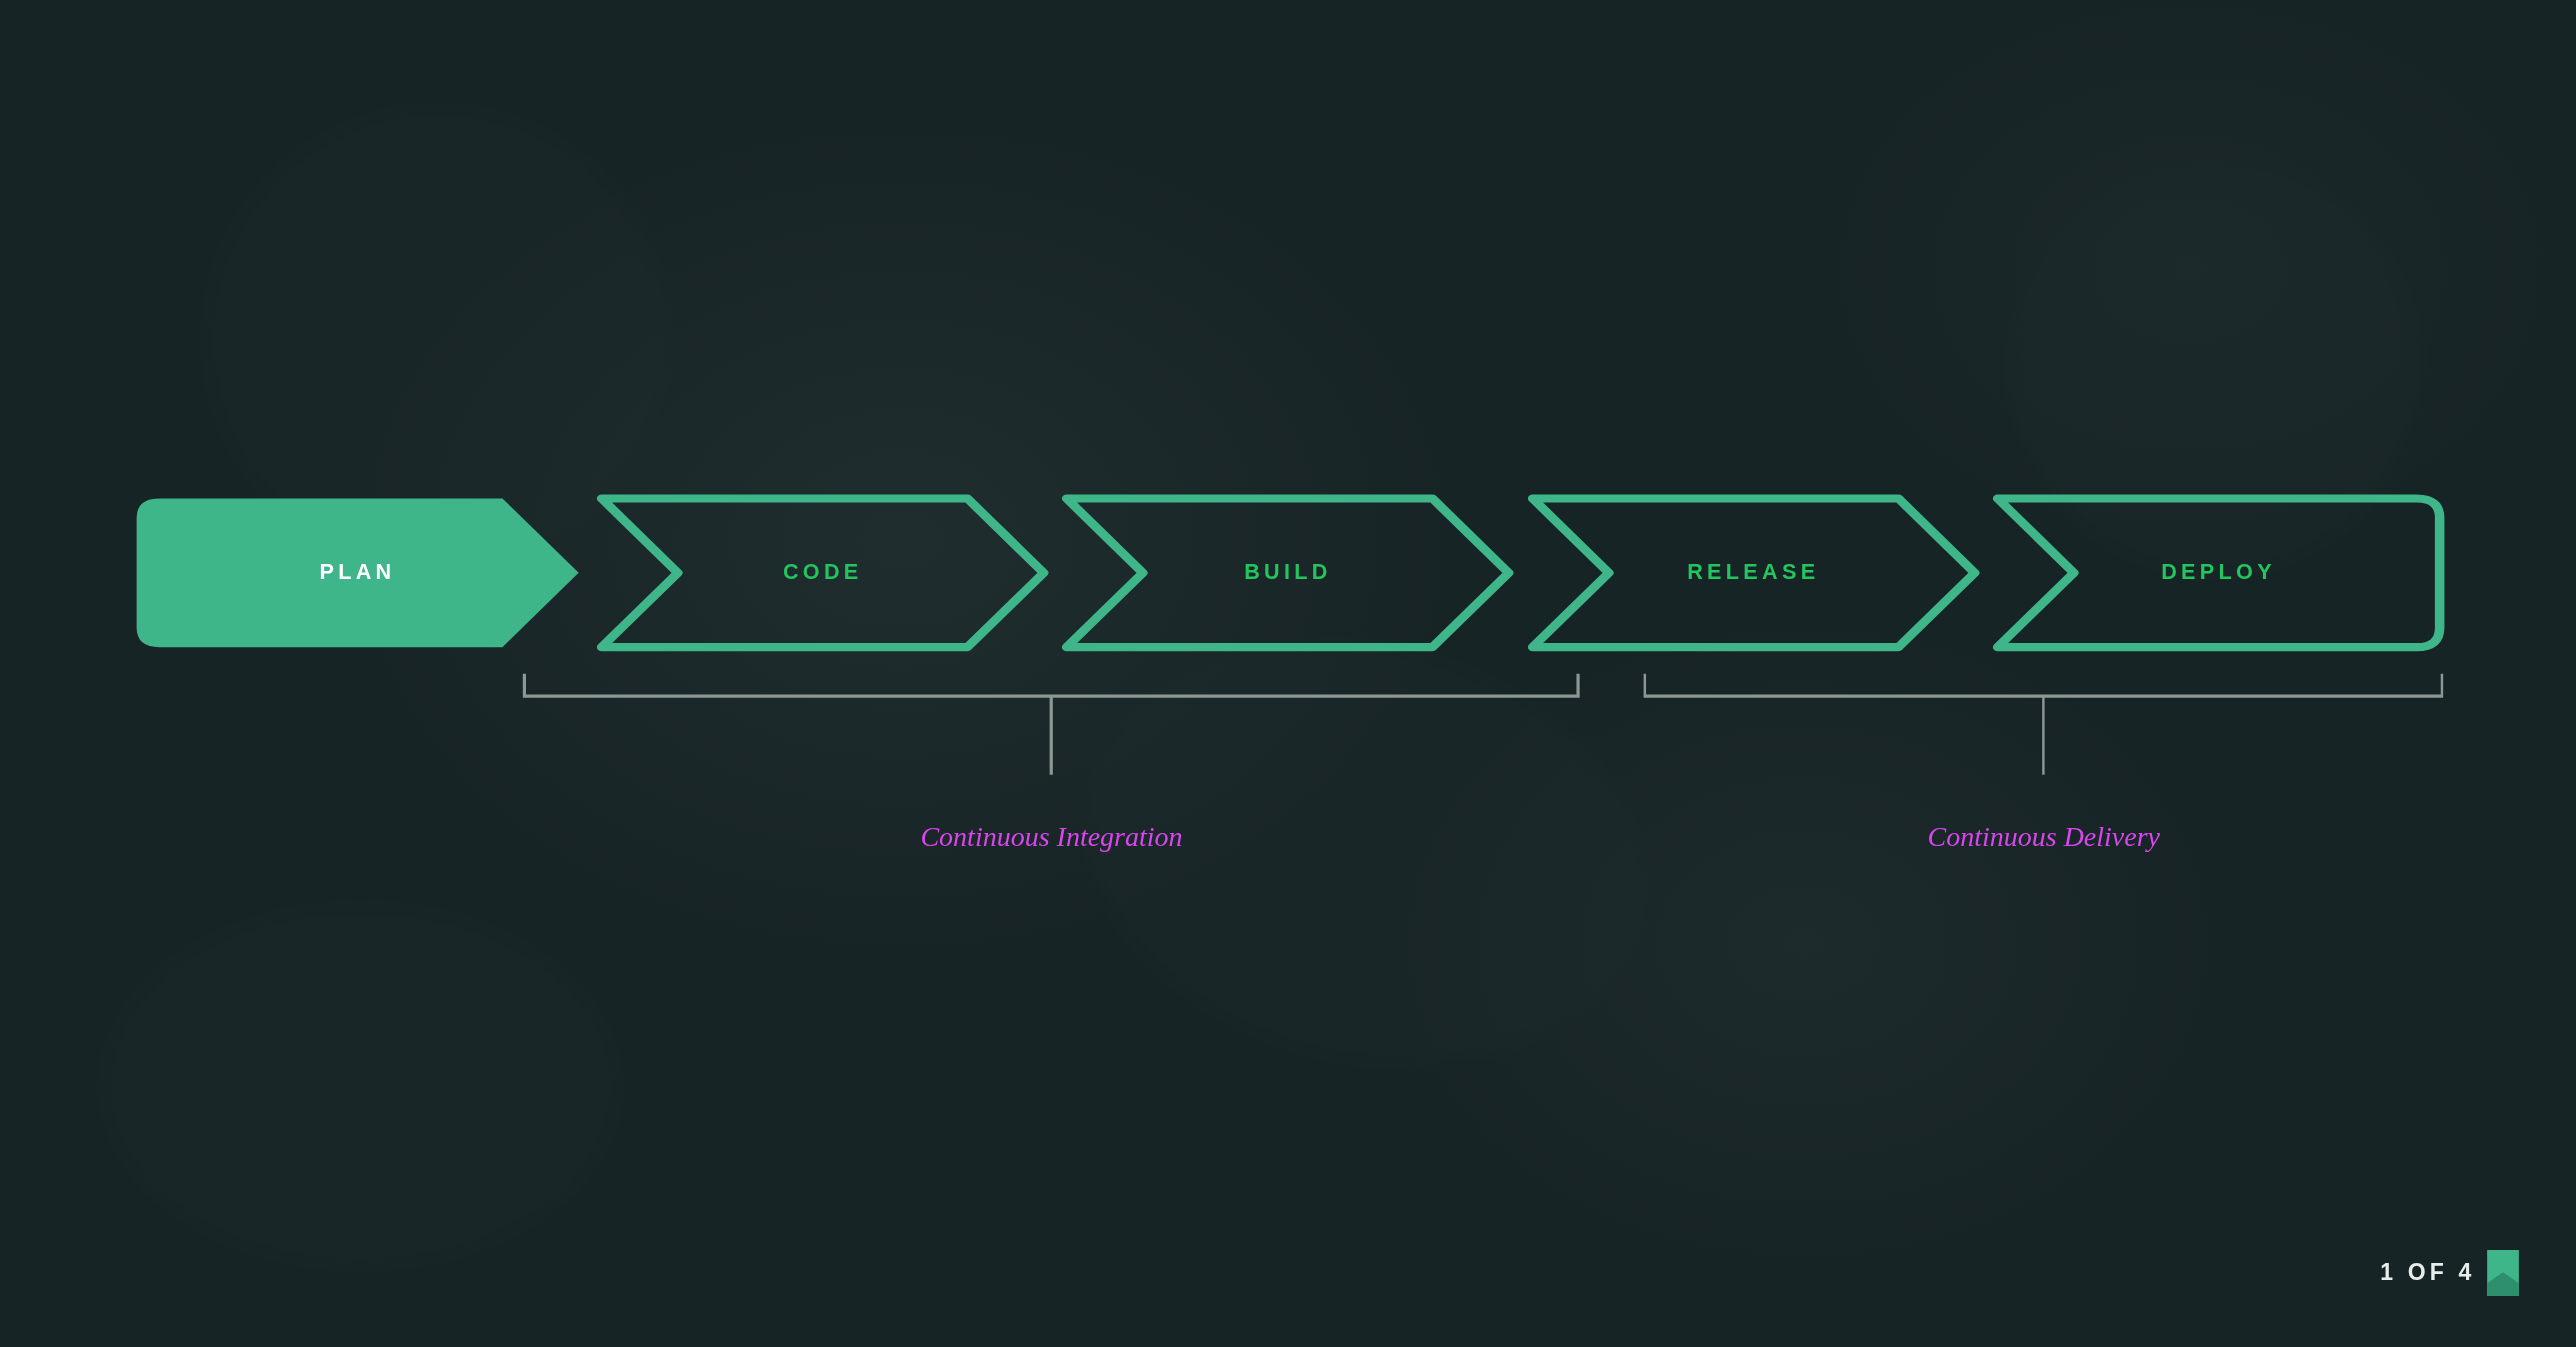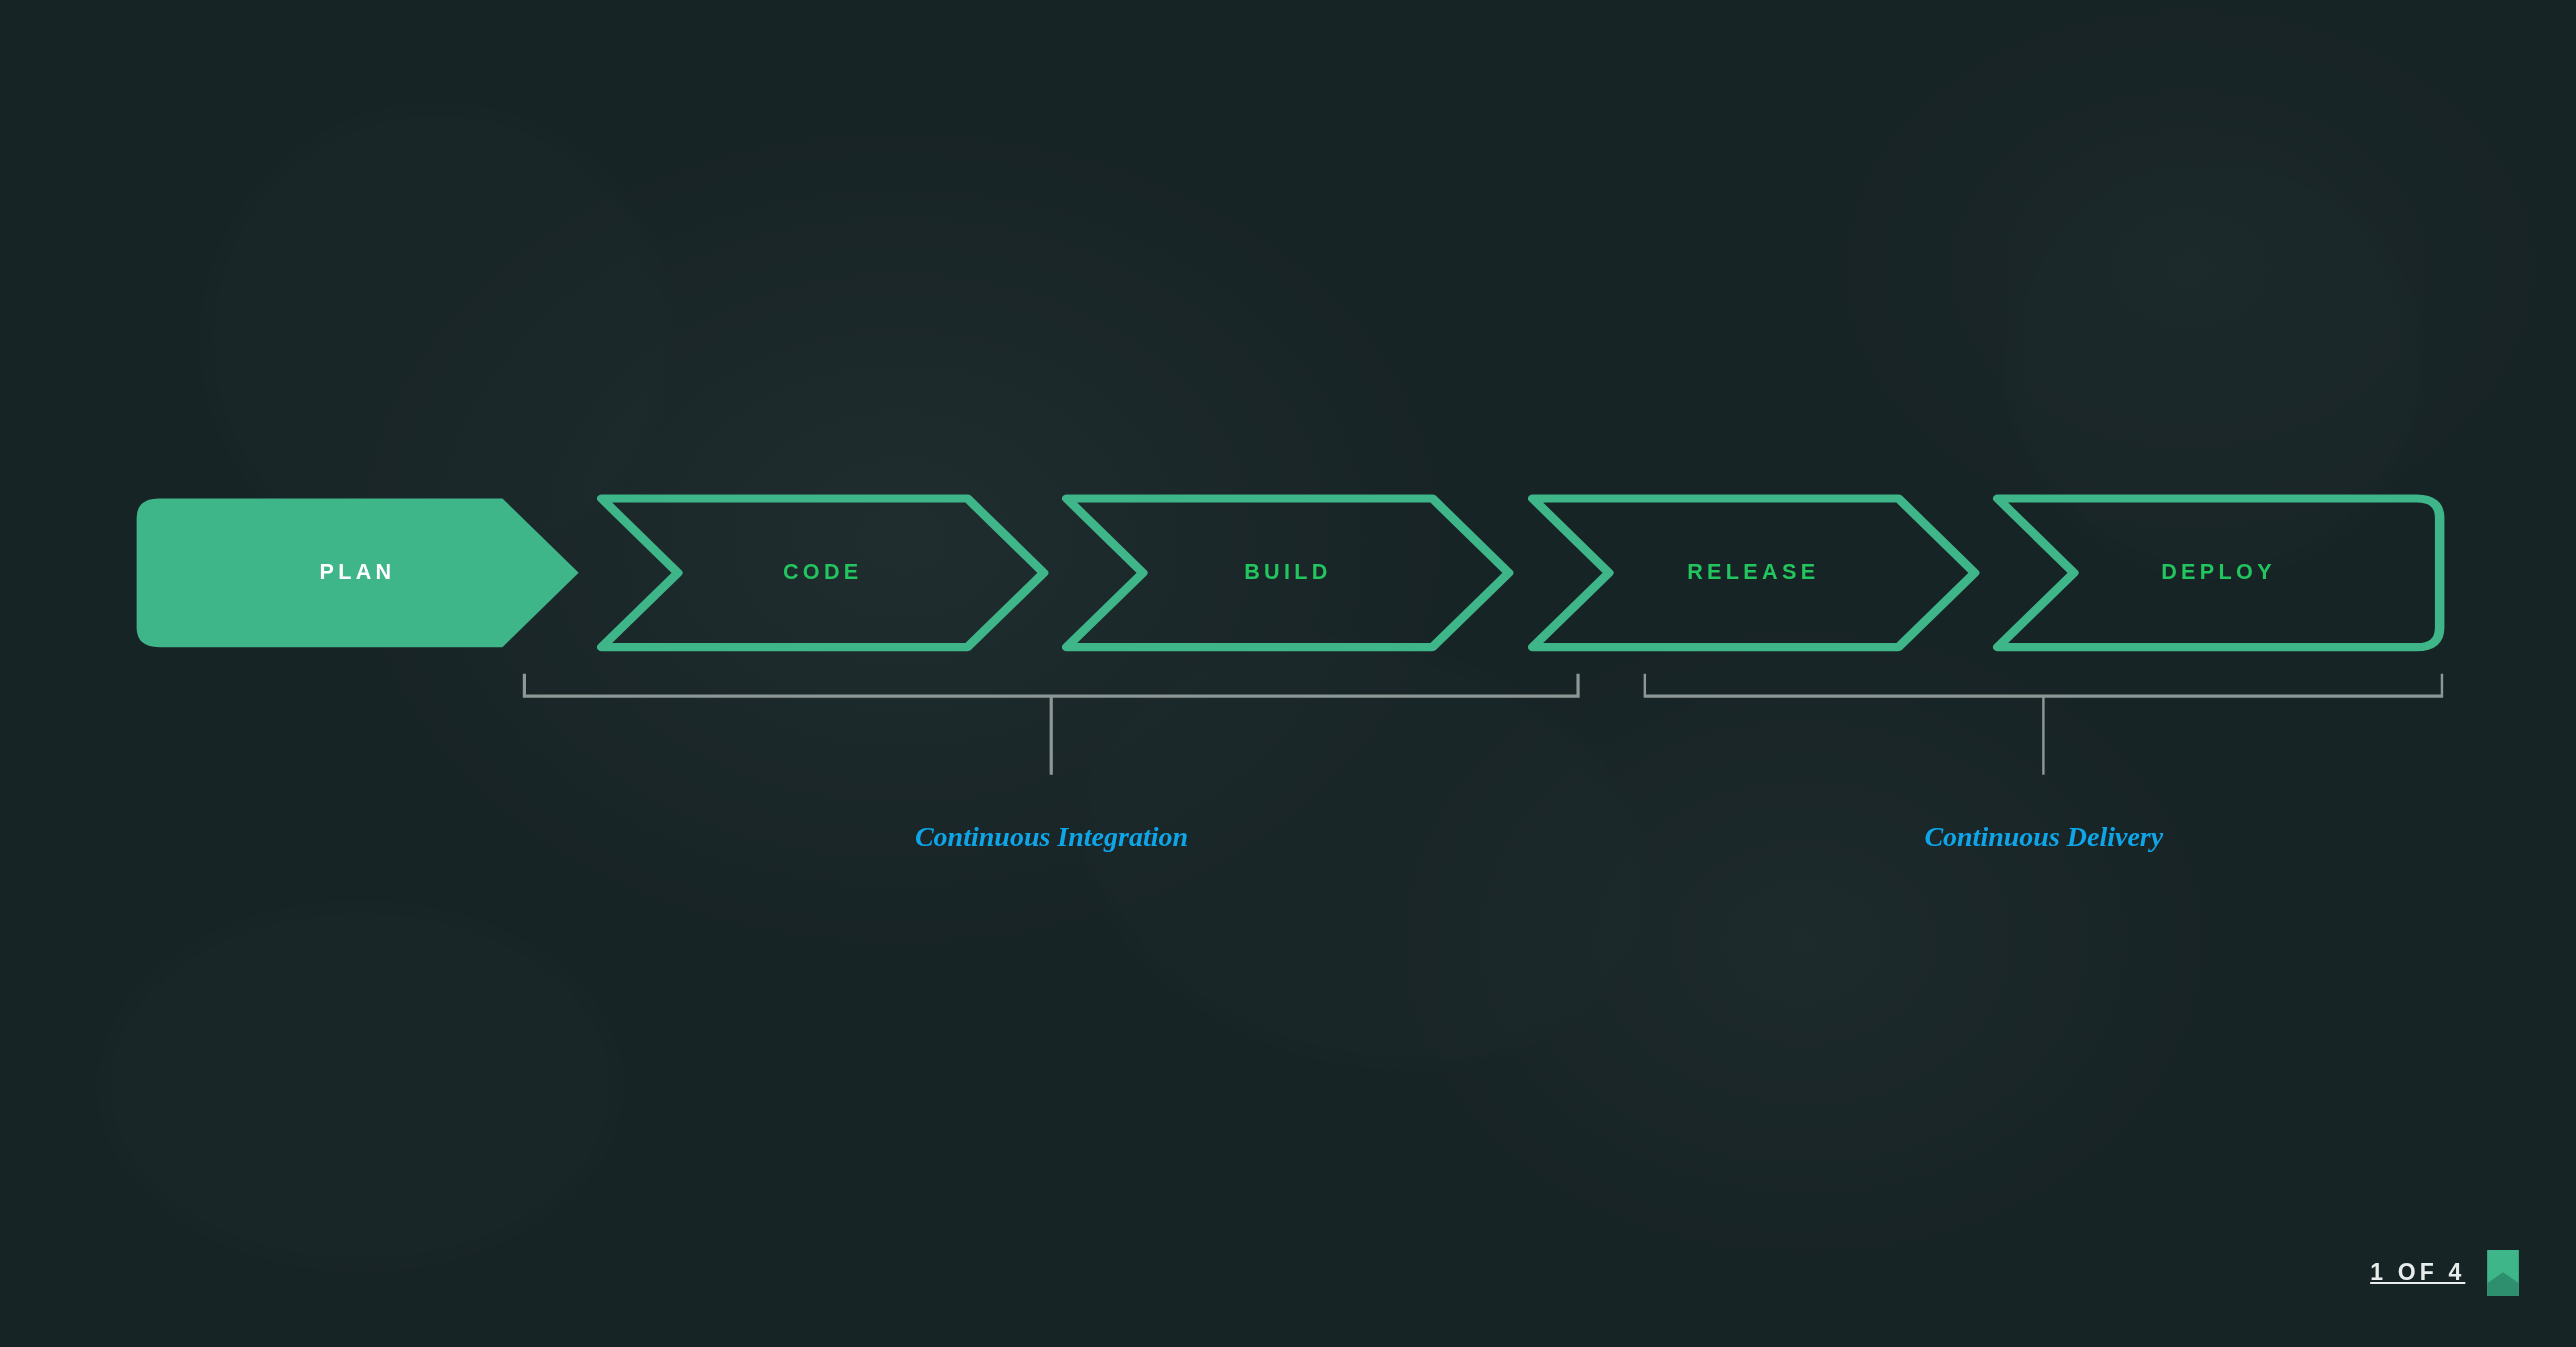--- a/index.html
+++ b/index.html
@@ -83,33 +83,31 @@
   .bracket svg{width:100%;height:100%}
   .bracket .cap{
     position:absolute;
     left:50%;
     transform:translateX(-50%);
     bottom:-38%;
     white-space:nowrap;
     font-family: Georgia, "Times New Roman", serif;
     font-style:italic;
     font-size:clamp(12.4px, 1.8vw, 28px);
-    color:#0ea5e9;
-    font-weight:bold;
+    color:#d946ef;
   }
 
   
   .footer{
     position:absolute;
     right:2.2%;
     bottom:3.8%;
     display:flex;
     align-items:center;
-    gap:22px;
-    text-decoration:underline;
+    gap:12px;
   }
   .page-counter{
     font-weight:800;
     letter-spacing:.18em;
     font-size:clamp(12.4px,1.6vw,23px);
     color:#e6edea;
   }
   .badge{
     width:clamp(20px,2.2vw,32px);
     height:clamp(29px,3.2vw,46px);

